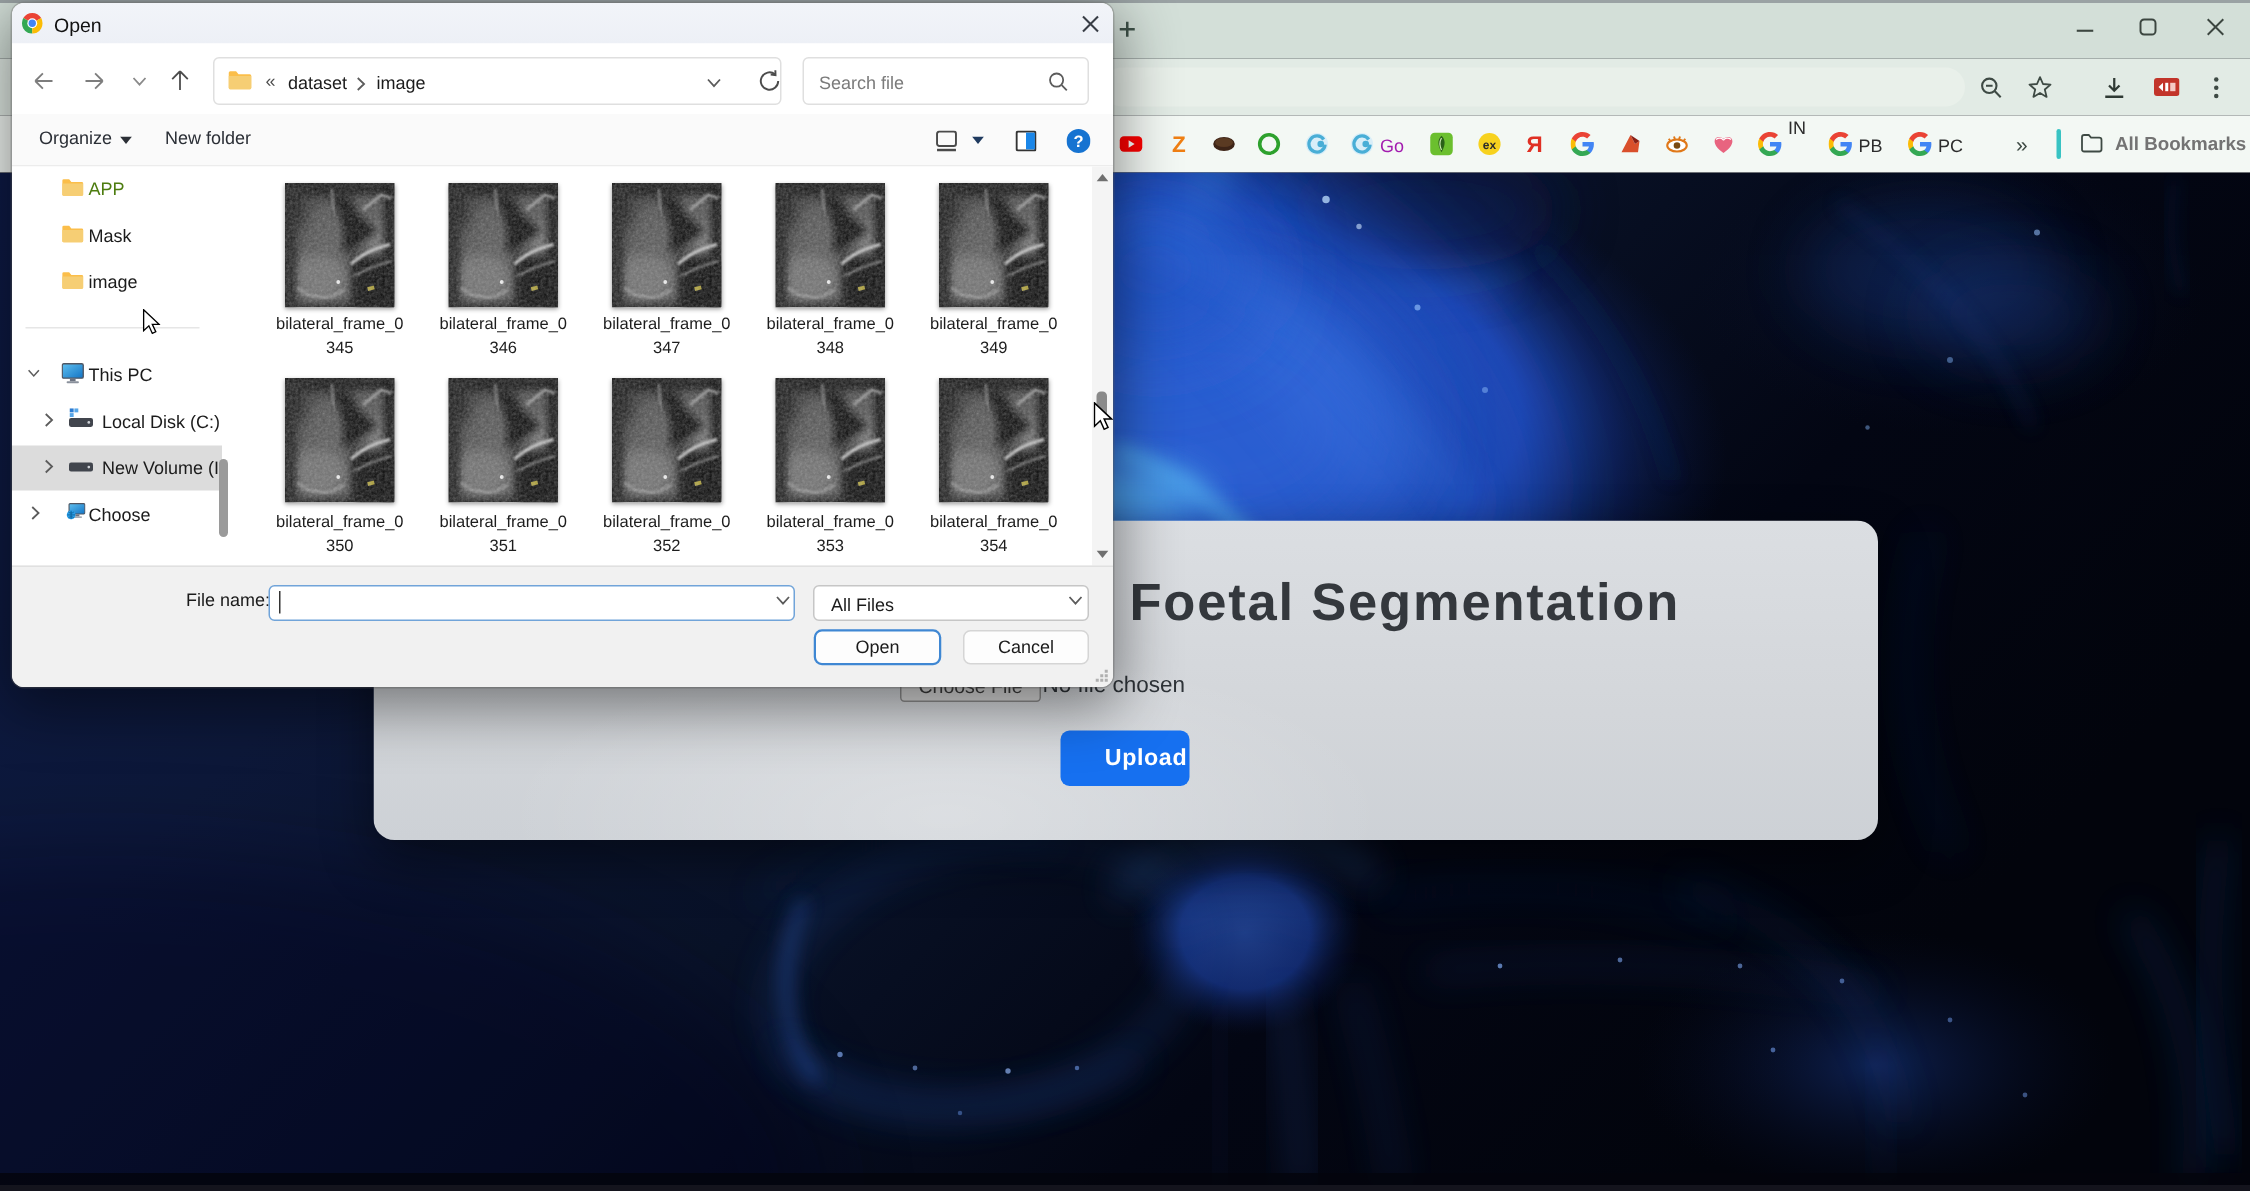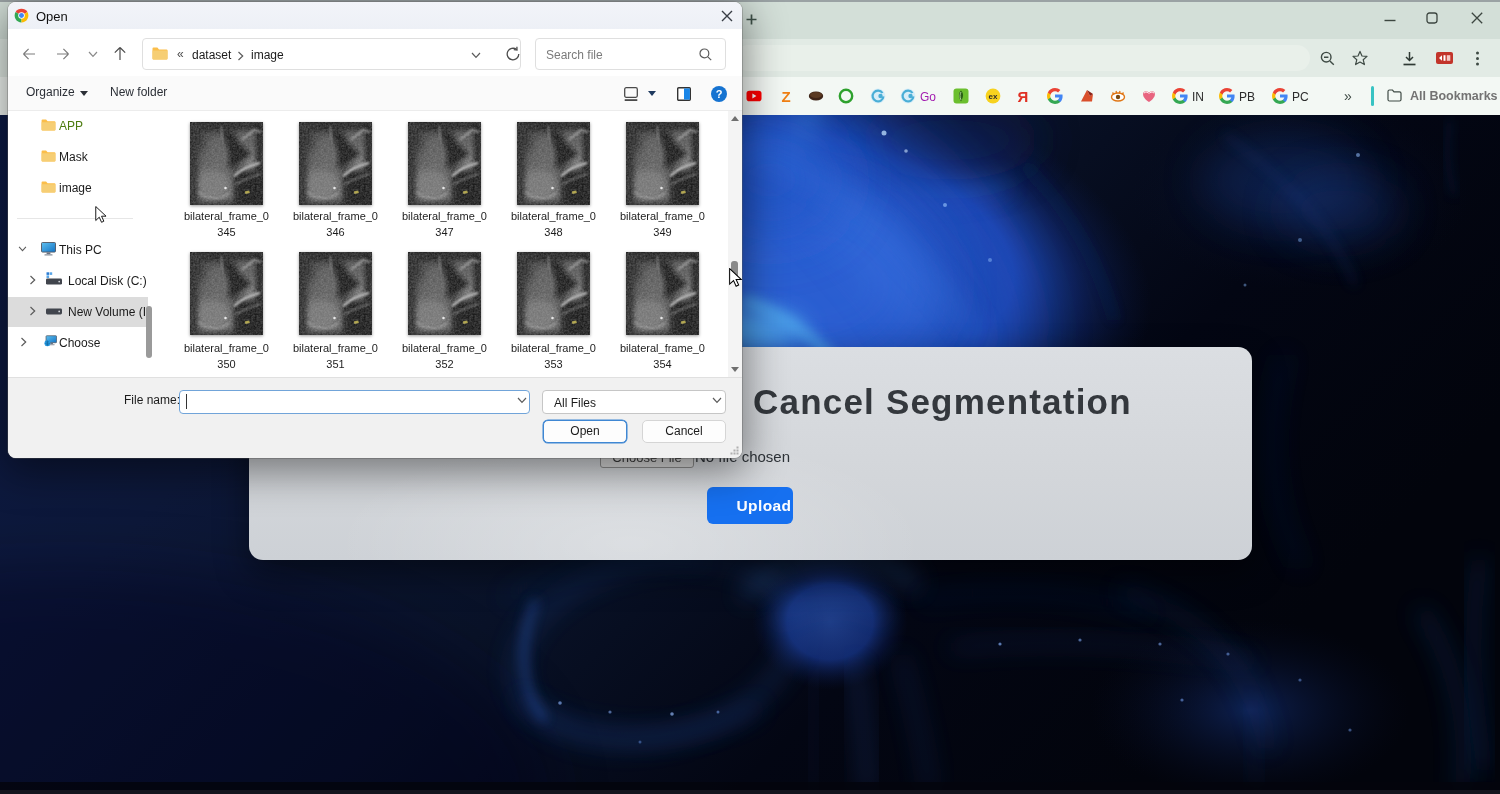--- a/index.html
+++ b/index.html
@@ -208,21 +208,21 @@
         <circle cx="8" cy="9" r="2.2" fill="#7a4a12"></circle>
         <path d="M2.5 4.5 L4 6.5 M6 3 L6.8 5.4 M10 3 L9.2 5.4 M13.5 4.5 L12 6.5" stroke="#e07818" stroke-width="1.3"></path>
       </svg>
     <svg class="ico" style="left:1141px;top:11px" width="16" height="16" viewBox="0 0 16 16">
         <path d="M8 14 C-2 7.5 2.5 0.5 8 4.5 C13.5 0.5 18 7.5 8 14Z" fill="#e8647f"></path>
         <path d="M3 5 C5 3.5 7 4 8 5.5 M8 5.5 C9 4 11 3.5 13 5" stroke="#fff" stroke-width="0.9" fill="none"></path>
       </svg>
     <svg class="ico" style="left:1172px;top:11px" width="16" height="16" viewBox="0 0 16 16">
         <use href="#gicon"></use>
       </svg>
-    <div class="abs" style="left:1192px;top:13px;font-size:12px;color:#2c2c2c;">IN</div>
+    <div class="abs" style="left:1192px;top:1px;font-size:12px;color:#2c2c2c;">IN</div>
     <svg class="ico" style="left:1219px;top:11px" width="16" height="16" viewBox="0 0 16 16">
         <use href="#gicon"></use>
       </svg>
     <div class="abs" style="left:1239px;top:13px;font-size:12px;color:#2c2c2c;">PB</div>
     <svg class="ico" style="left:1272px;top:11px" width="16" height="16" viewBox="0 0 16 16">
         <use href="#gicon"></use>
       </svg>
     <div class="abs" style="left:1292px;top:13px;font-size:12px;color:#2c2c2c;">PC</div>
     <div class="abs" style="left:1344px;top:11px;font-size:14px;color:#3e4a44;">»</div>
     <div class="abs" style="left:1371px;top:9px;width:3px;height:20px;background:#38c3c3;border-radius:1.5px;"></div>
@@ -331,21 +331,21 @@
       <circle cx="560" cy="703" r="1.8" fill="#7fa4e8" opacity="0.7"></circle>
       <circle cx="610" cy="712" r="1.6" fill="#7fa4e8" opacity="0.6"></circle>
       <circle cx="672" cy="714" r="1.8" fill="#8fb0f0" opacity="0.7"></circle>
       <circle cx="640" cy="742" r="1.5" fill="#5f8ad8" opacity="0.5"></circle>
       <circle cx="718" cy="712" r="1.5" fill="#6f9ae8" opacity="0.6"></circle>
 
       <rect x="0" y="782" width="1500" height="12" fill="#04050d" opacity="0.85"></rect>
       <rect x="0" y="790" width="1500" height="4" fill="#14141d"></rect>
     </svg>
     <div id="card" class="abs"></div>
-    <div id="heading" class="abs">Cancel Segmentation</div>
+    <div id="heading" class="abs">Foetal Segmentation</div>
     <div id="choosebtn" class="abs">Choose File</div>
     <div id="nofile" class="abs">No file chosen</div>
     <div id="upload" class="abs">Upload</div>
   </div>
 
   <div id="dialog" class="abs">
     <div id="dtitle" class="abs">
       <svg class="ico" style="left:6px;top:6px" width="15" height="15" viewBox="0 0 48 48">
         <path d="M24 24 L4.95 13 A22 22 0 0 1 43.05 13 Z" fill="#ea4335"></path>
         <path d="M24 24 L24 46 A22 22 0 0 1 4.95 13 Z" fill="#34a853"></path>

